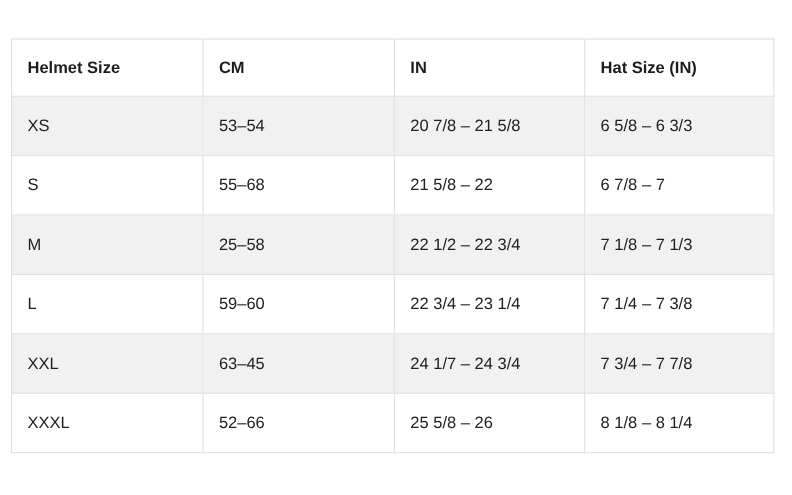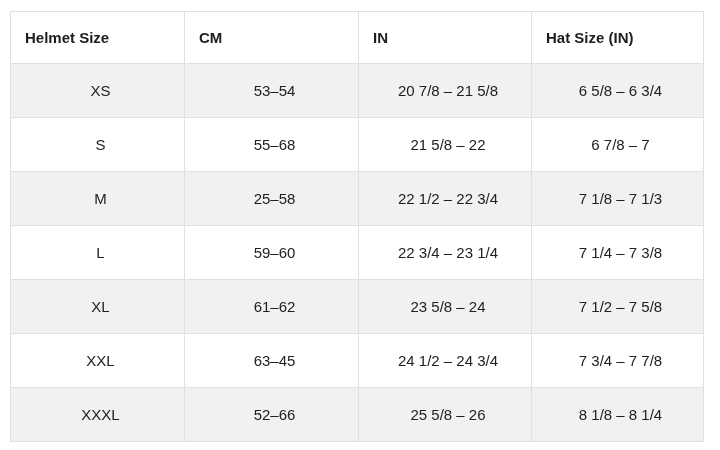--- a/index.html
+++ b/index.html
@@ -1,15 +1,15 @@
 <!DOCTYPE html>
 <html><head>
   <meta charset="utf-8">
   <style>
-    * { box-sizing: border-box; }
+    * { box-sizing: border-box; margin-top: 24px; }
     html, body { margin: 0; padding: 0; }
     body {
       width: 720px;
       height: 450px;
       background: #ffffff;
       font-family: "Liberation Sans", "DejaVu Sans", sans-serif;
       color: #212121;
       overflow: hidden;
       position: relative;
     }
@@ -34,21 +34,20 @@
     }
     table.size-chart th {
       height: 52px;
       font-weight: 700;
       color: #1d1d1d;
       background: #ffffff;
     }
     table.size-chart td {
       height: 54px;
       font-weight: 400;
-      text-align: center;
     }
     table.size-chart tbody tr:nth-child(odd)  { background: #f1f1f1; }
     table.size-chart tbody tr:nth-child(even) { background: #ffffff; }
   </style>
 </head>
 <body>
 
 <table class="size-chart" aria-label="Helmet size chart">
   <colgroup>
     <col style="width:174px">
@@ -62,50 +61,44 @@
       <th>CM</th>
       <th>IN</th>
       <th>Hat Size (IN)</th>
     </tr>
   </thead>
   <tbody>
     <tr>
       <td>XS</td>
       <td>53–54</td>
       <td>20 7/8 – 21 5/8</td>
-      <td>6 5/8 – 6 3/4</td>
+      <td>6 5/8 – 6 3/3</td>
     </tr>
     <tr>
       <td>S</td>
       <td>55–68</td>
       <td>21 5/8 – 22</td>
       <td>6 7/8 – 7</td>
     </tr>
     <tr>
       <td>M</td>
       <td>25–58</td>
       <td>22 1/2 – 22 3/4</td>
       <td>7 1/8 – 7 1/3</td>
     </tr>
     <tr>
       <td>L</td>
       <td>59–60</td>
       <td>22 3/4 – 23 1/4</td>
       <td>7 1/4 – 7 3/8</td>
     </tr>
     <tr>
-      <td>XL</td>
-      <td>61–62</td>
-      <td>23 5/8 – 24</td>
-      <td>7 1/2 – 7 5/8</td>
-    </tr>
-    <tr>
       <td>XXL</td>
       <td>63–45</td>
-      <td>24 1/2 – 24 3/4</td>
+      <td>24 1/7 – 24 3/4</td>
       <td>7 3/4 – 7 7/8</td>
     </tr>
     <tr>
       <td>XXXL</td>
       <td>52–66</td>
       <td>25 5/8 – 26</td>
       <td>8 1/8 – 8 1/4</td>
     </tr>
   </tbody>
 </table>

